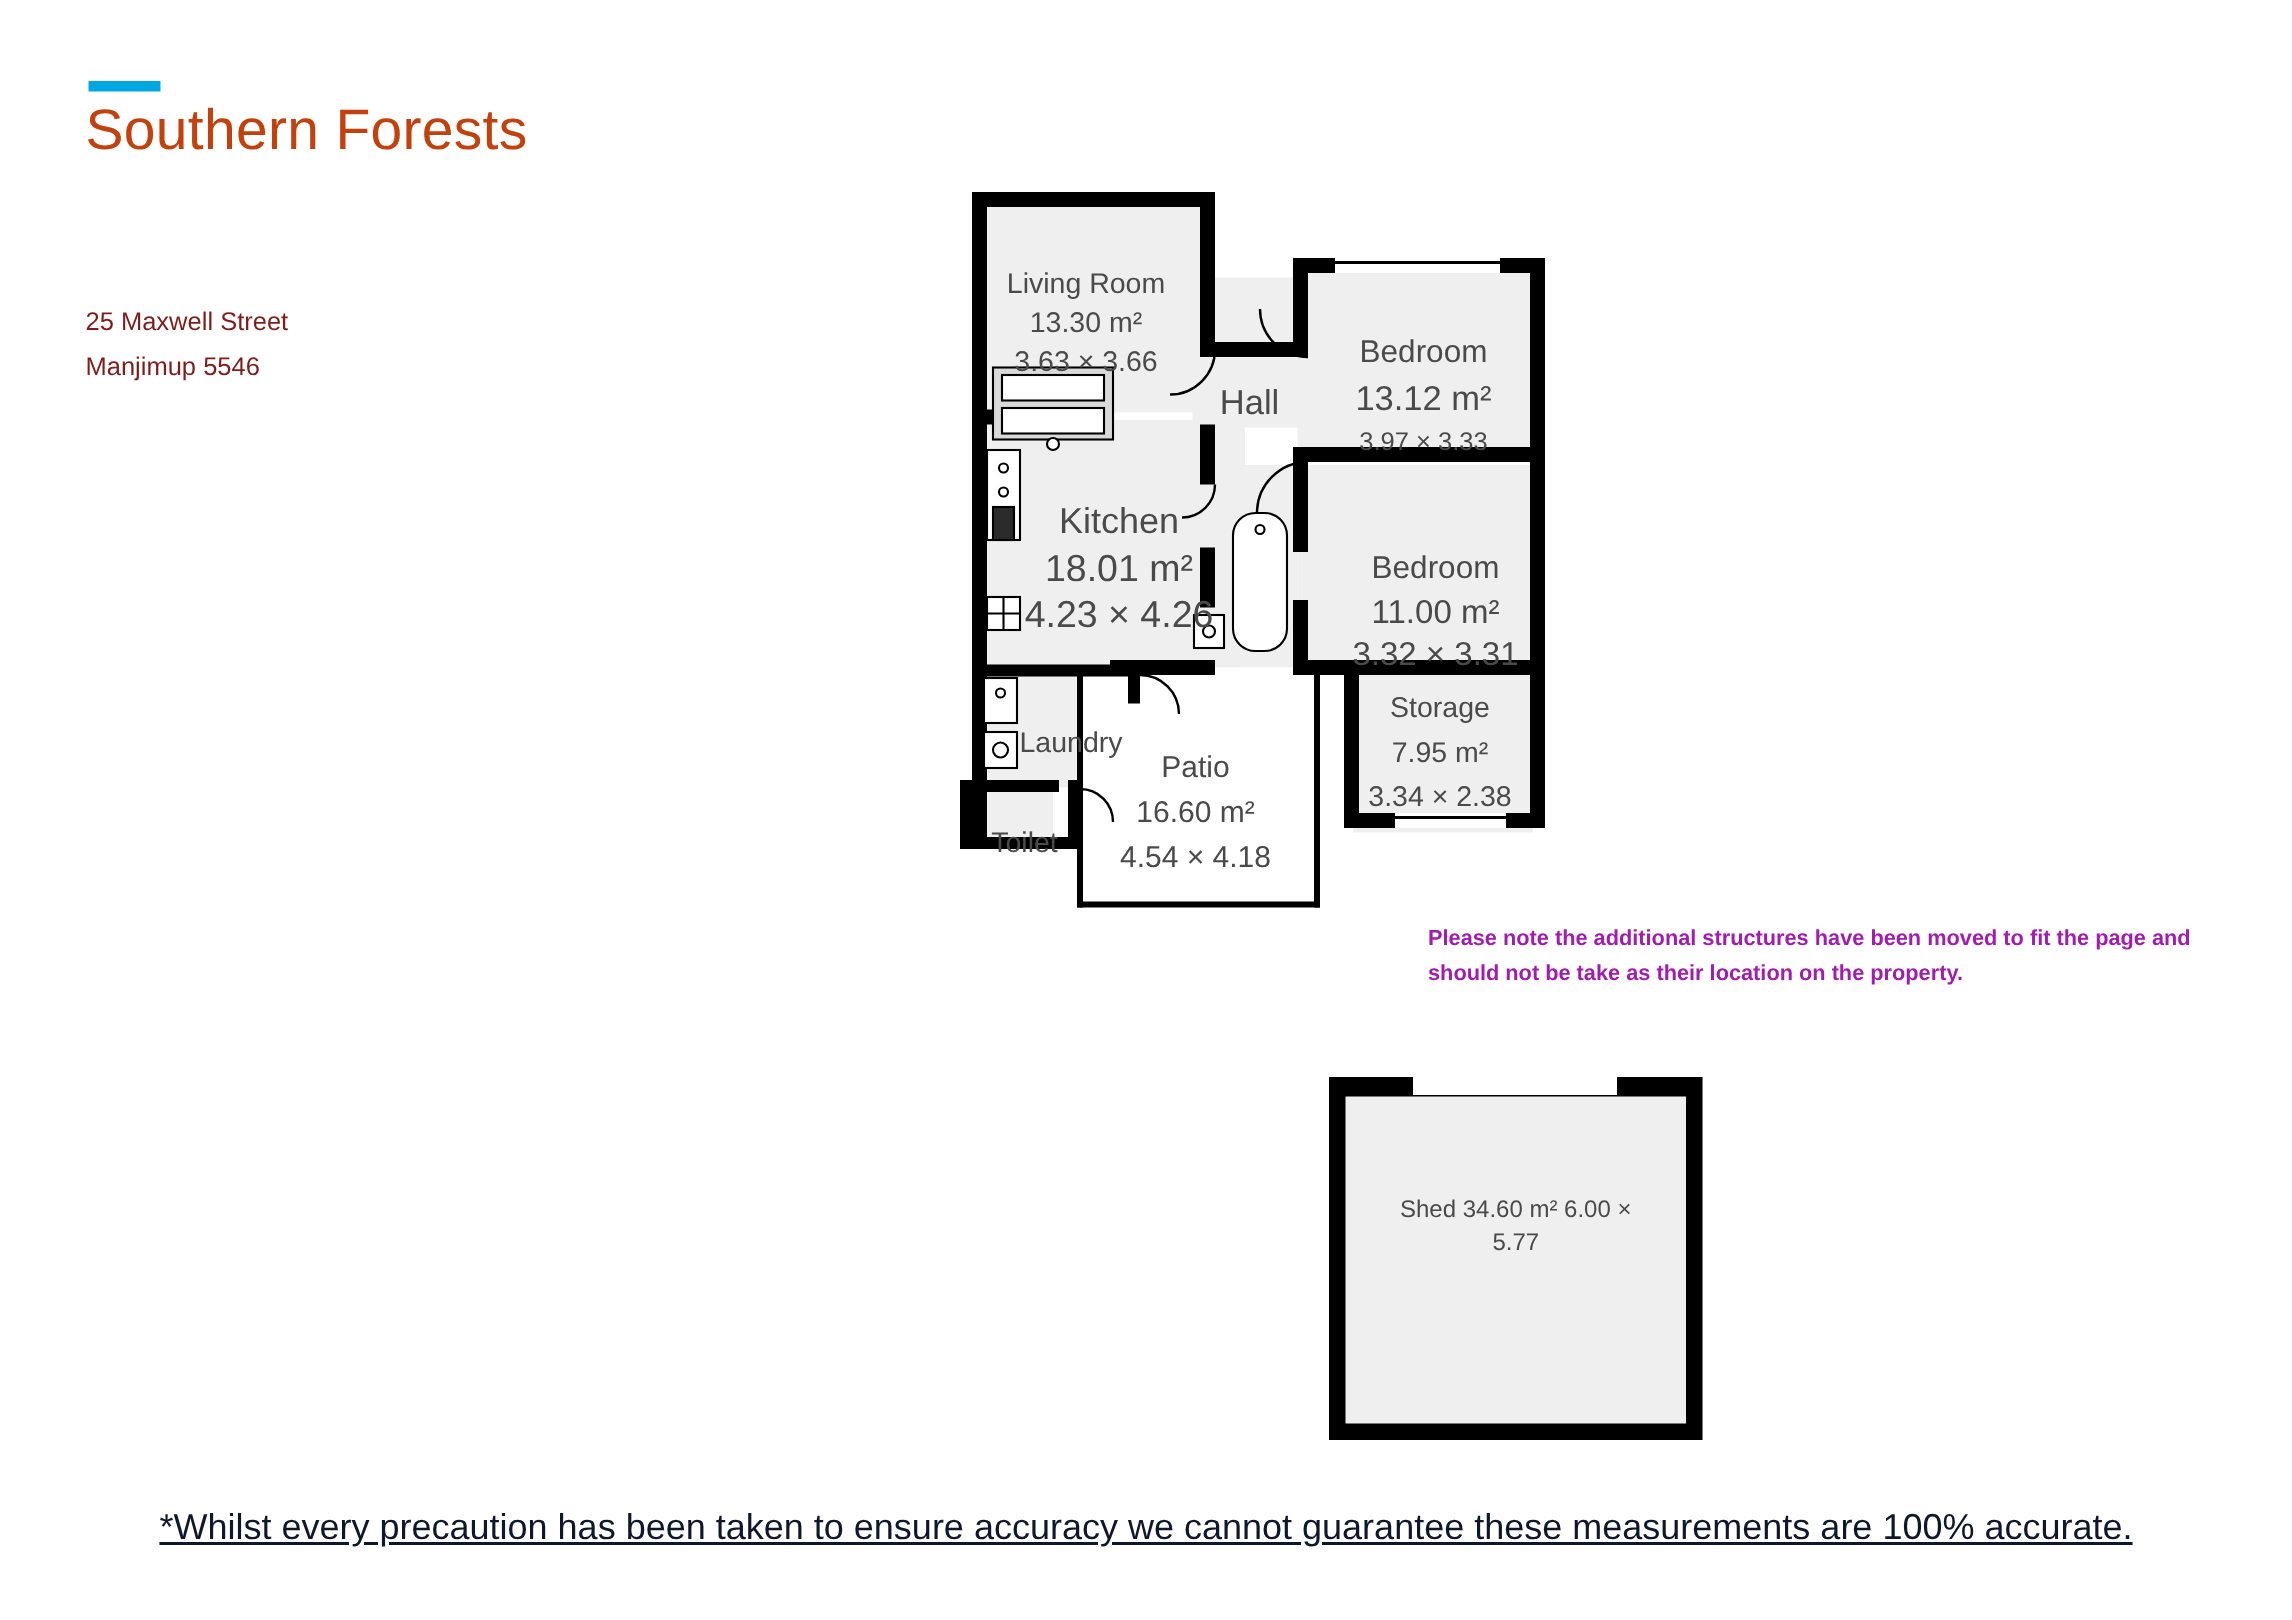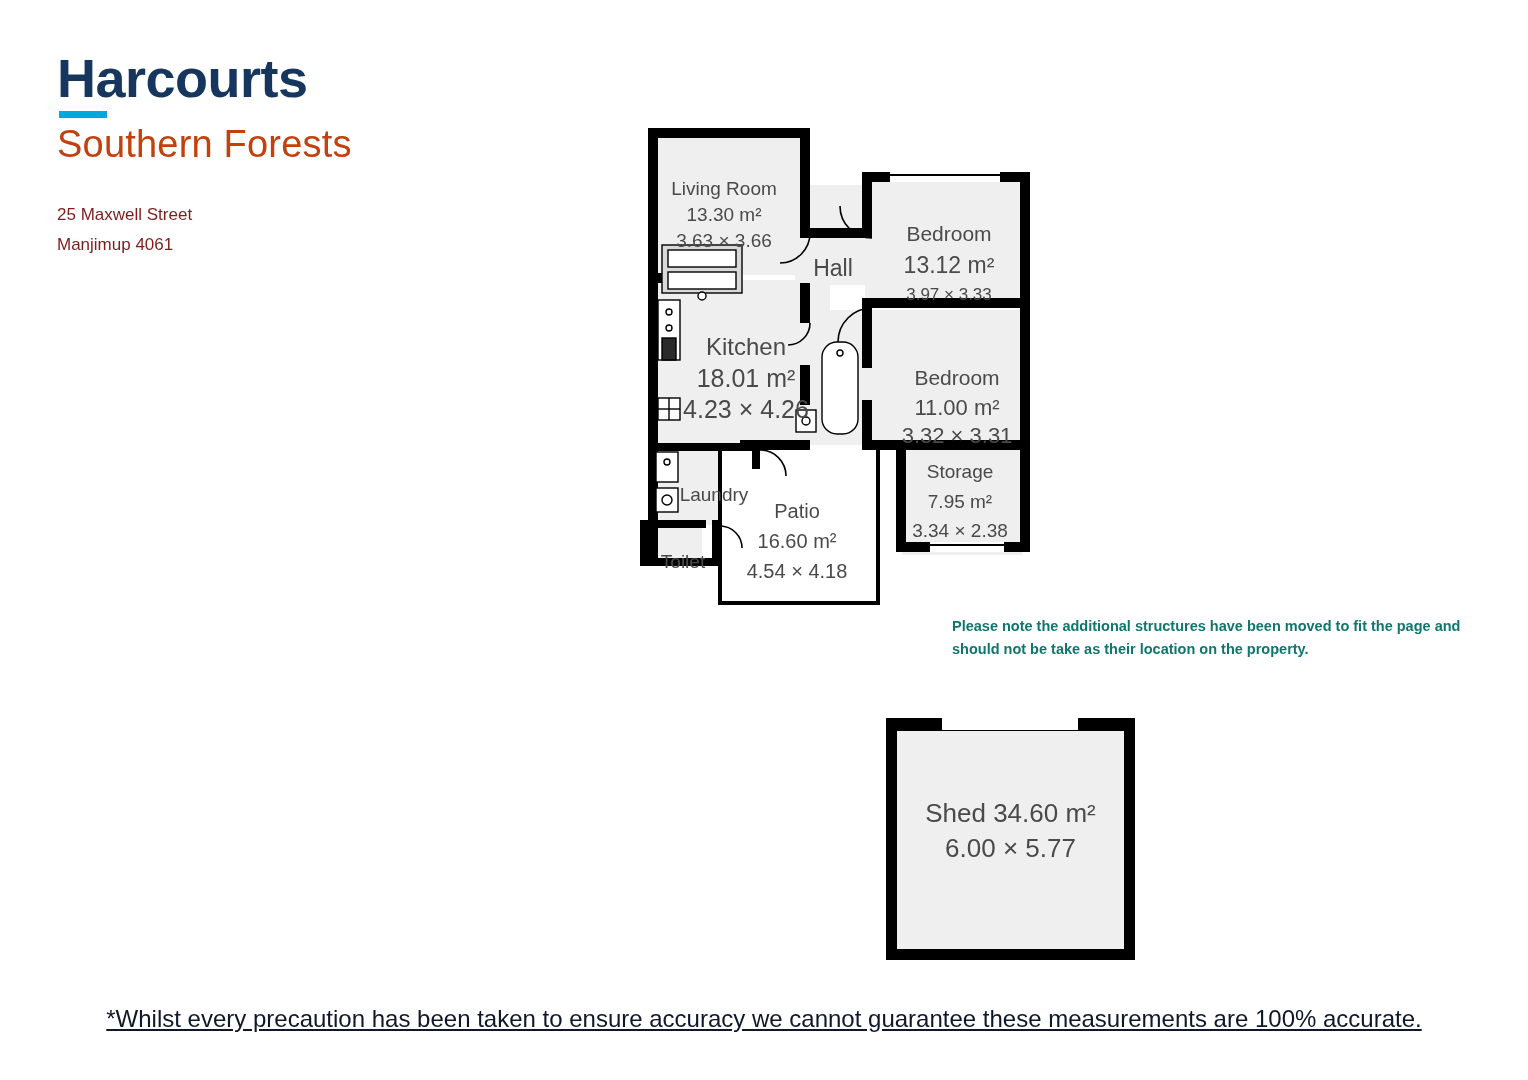--- a/index.html
+++ b/index.html
@@ -62,21 +62,21 @@
   }
   .plan-svg { display: block; }
 
   .note {
     position: absolute;
     left: 952px;
     top: 615px;
     width: 530px;
     font-size: 14.5px;
     font-weight: bold;
-    color: #0f766e;
+    color: #a21caf;
     line-height: 1.6;
   }
 
   
   .shed {
     position: absolute;
     left: 886px;
     top: 718px;
     width: 249px;
     height: 242px;
@@ -96,21 +96,21 @@
     width: 136px;
     height: 13px;
     background: #ffffff;
   }
   .shed-label {
     position: absolute;
     left: 0;
     right: 0;
     top: 78px;
     text-align: center;
-    font-size: 26px;
+    font-size: 16px;
     color: #4a4a4a;
     line-height: 1.35;
     padding: 0 32px;
     box-sizing: border-box;
   }
 
   
   .disclaimer {
     position: absolute;
     left: 0;
@@ -119,28 +119,27 @@
     text-align: center;
     font-size: 24px;
     color: #0f172a;
     text-decoration: underline;
   }
 </style>
 </head>
 <body>
 
 <div class="brand">
-  <div class="brand-name">Harcourts</div>
   <div class="brand-rule"></div>
   <div class="brand-sub">Southern Forests</div>
 </div>
 
 <div class="address">
   <div>25 Maxwell Street</div>
-  <div>Manjimup 4061</div>
+  <div>Manjimup 5546</div>
 </div>
 
 <div class="plan">
   <svg class="plan-svg" width="520" height="560" viewBox="0 0 520 560" xmlns="http://www.w3.org/2000/svg">
 
     <g>
 
       <rect x="55" y="25" width="148" height="140" fill="#efefef"></rect>
 
       <rect x="195" y="75" width="72" height="100" fill="#efefef"></rect>

